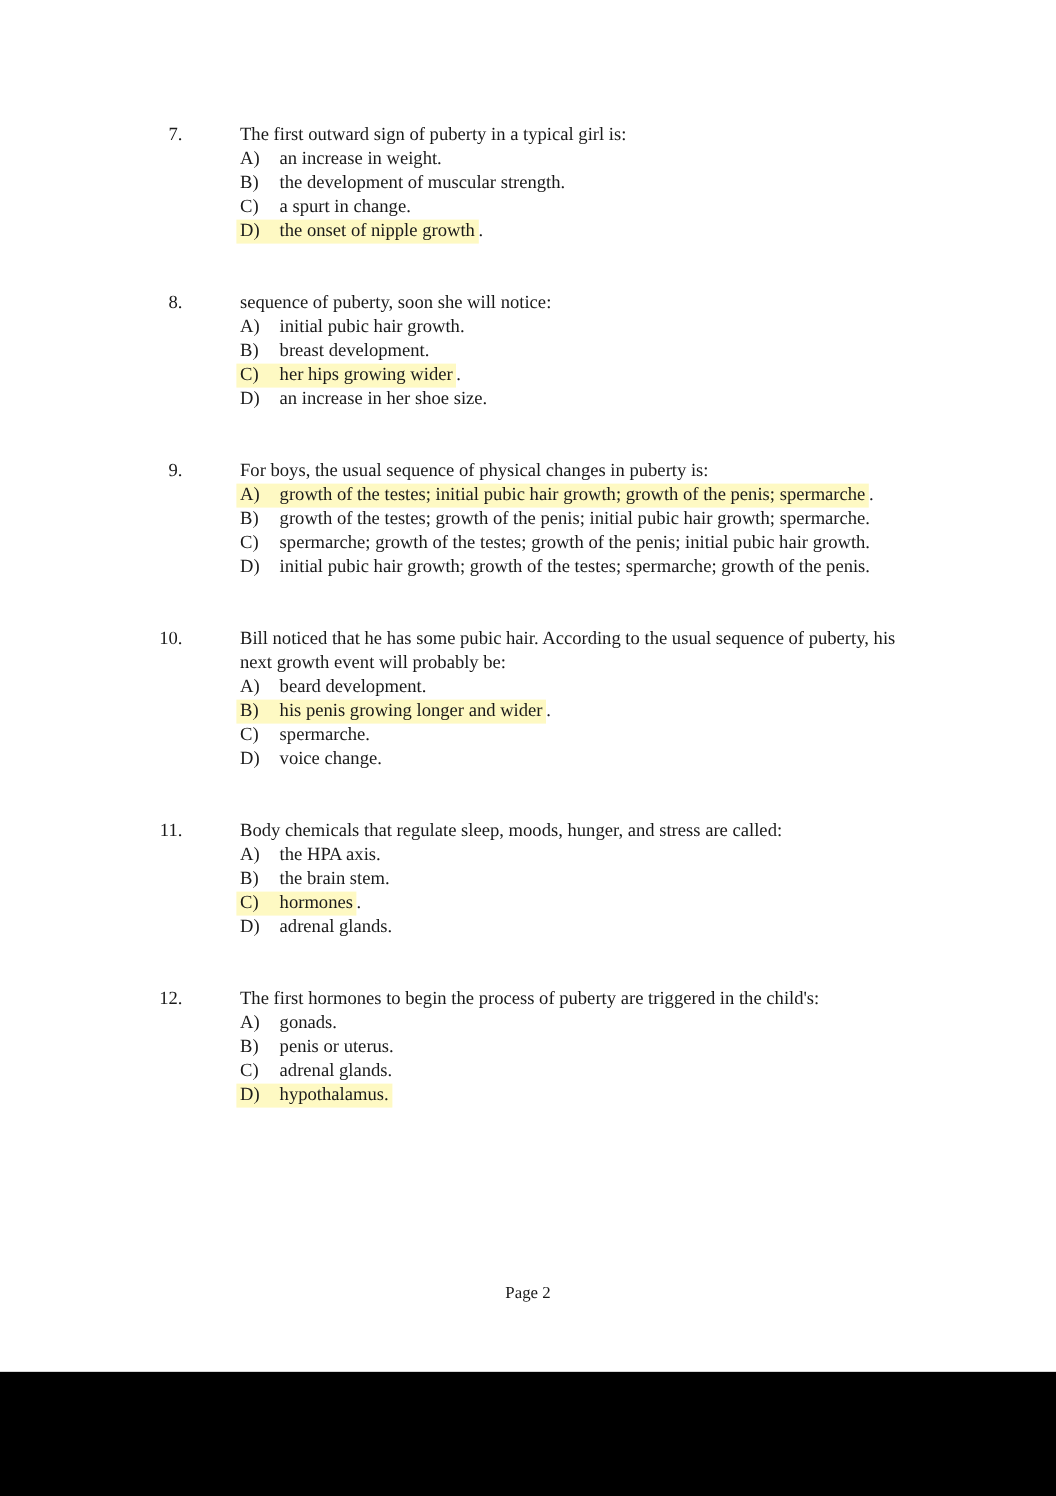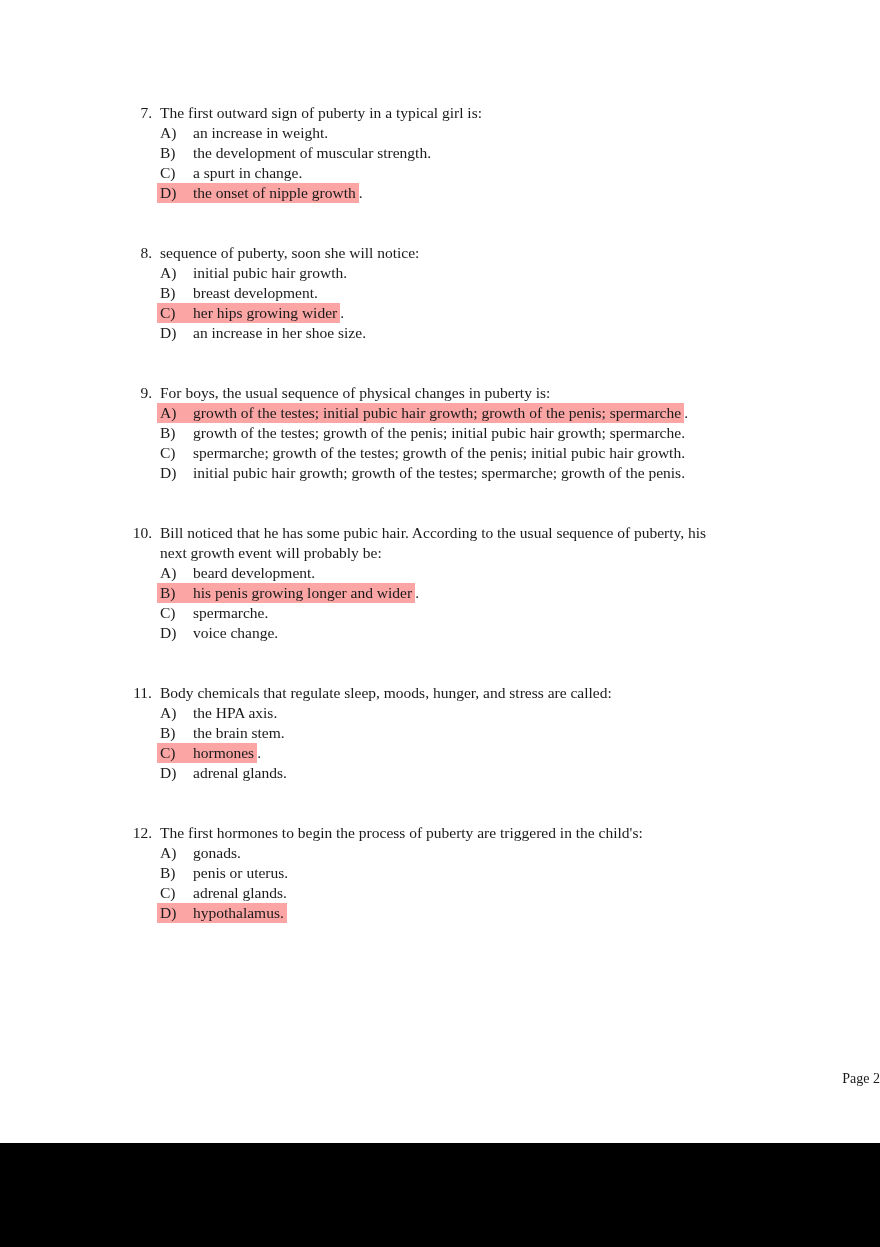--- a/index.html
+++ b/index.html
@@ -32,45 +32,46 @@
   }
   .qnum {
     width: 32px;
     text-align: right;
     margin-right: 8px;
     white-space: nowrap;
     flex: 0 0 auto;
   }
   .qbody {
     white-space: nowrap;
+    margin-left: 40px;
   }
   .qline {
     white-space: nowrap;
   }
   .option {
     white-space: nowrap;
   }
   .letter {
     display: inline-block;
     width: 33px;
   }
   .hl-region {
     display: inline;
   }
   .hl-region.hl {
-    background: #fca5a5;
+    background: #fef9c3;
     padding: 1px 3px 2px 3px;
     margin-left: -3px;
   }
   .footer {
     position: absolute;
     top: 1070px;
     left: 0;
     width: 100%;
-    text-align: right;
+    text-align: center;
     font-size: 14px;
     line-height: 18px;
   }
   .bottom-band {
     width: 880px;
     height: 104px;
     background: #000000;
   }
 </style>
 </head>

